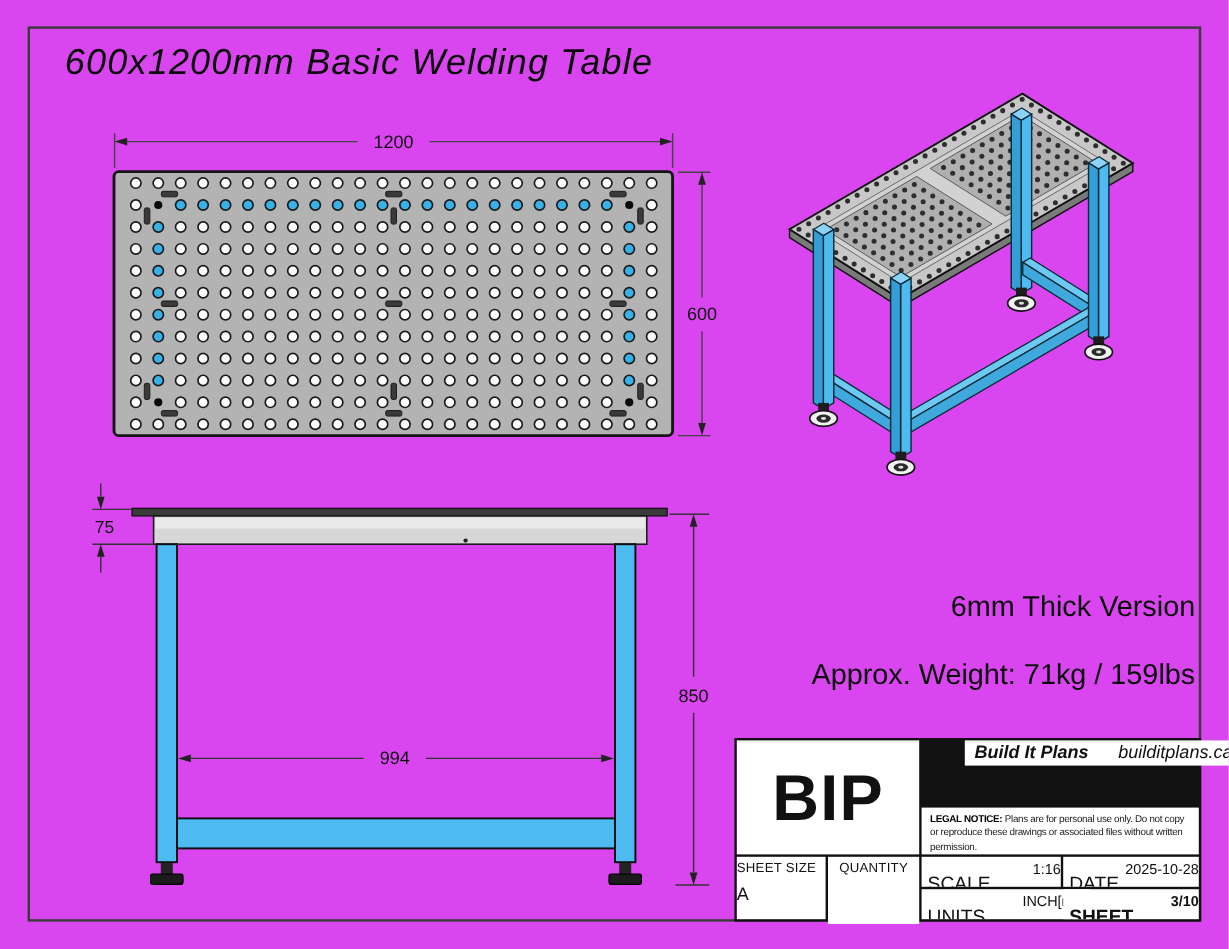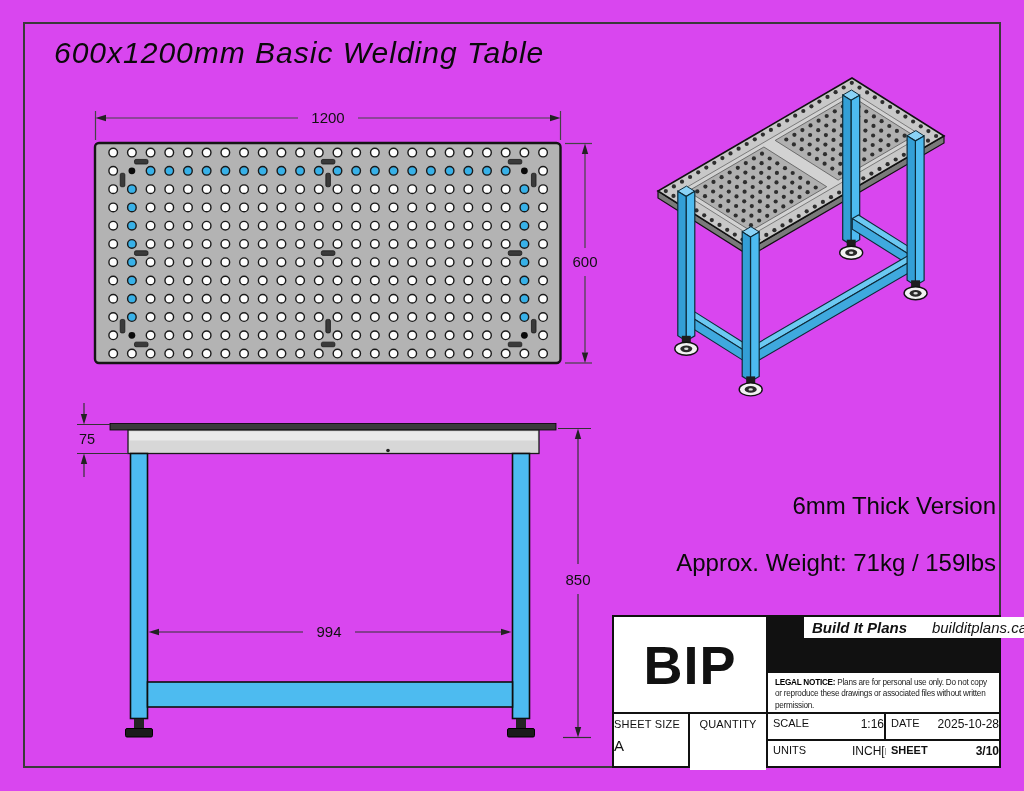--- a/index.html
+++ b/index.html
@@ -31,21 +31,21 @@
   .tb-legal b{color:#000;}
   .tb-sheetsize{left:2px;top:99px;width:74px;height:52px;}
   .tb-quantity{left:78px;top:99px;width:76px;height:56px;text-align:center;}
   .tb-label{font-size:11px;letter-spacing:0.2px;margin-top:4px;}
   .tb-bigval{font-size:15px;margin-top:7px;}
   .tb-scale{left:156px;top:99px;width:116px;height:25px;}
   .tb-units{left:156px;top:126px;width:140px;height:25px;}
   .tb-date{left:274px;top:99px;width:113px;height:25px;}
   .tb-sheet{left:274px;top:126px;width:113px;height:25px;font-weight:bold;}
   .tb-pair{display:flex;align-items:stretch;}
-  .tb-pair .lab{font-size:11px;padding:3px 0 0 5px;white-space:nowrap;}
+  .tb-pair .lab{font-size:16px;padding:3px 0 0 5px;white-space:nowrap;margin-top:12px;}
   .tb-pair .val{flex:1;text-align:right;font-size:12px;padding-top:3px;white-space:nowrap;}
 </style>
 </head>
 <body>
 
 <div class="page">
   <div class="sheet-border"></div>
 
   <div class="main-title">600x1200mm Basic Welding Table</div>
 

